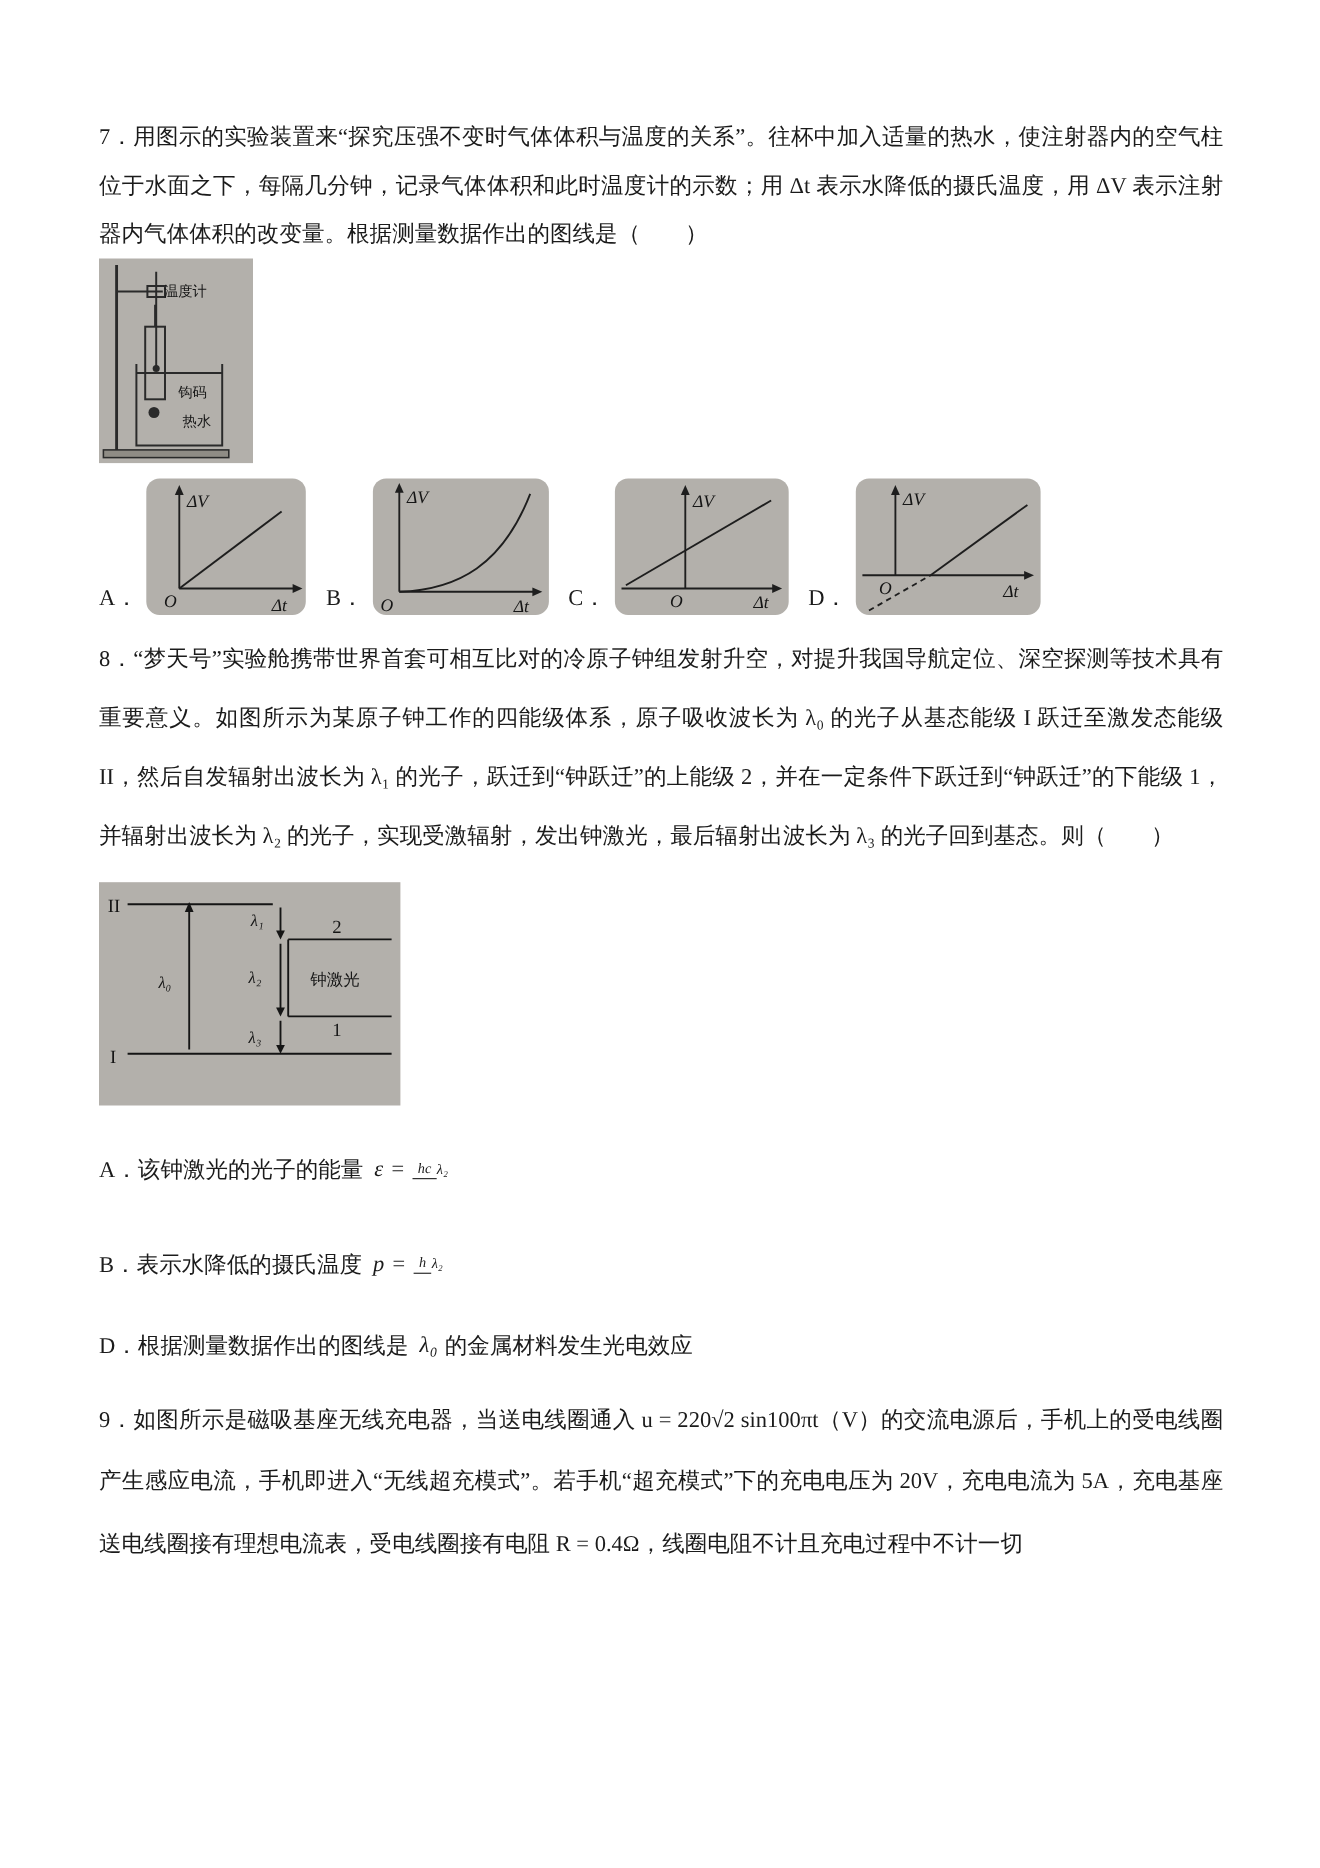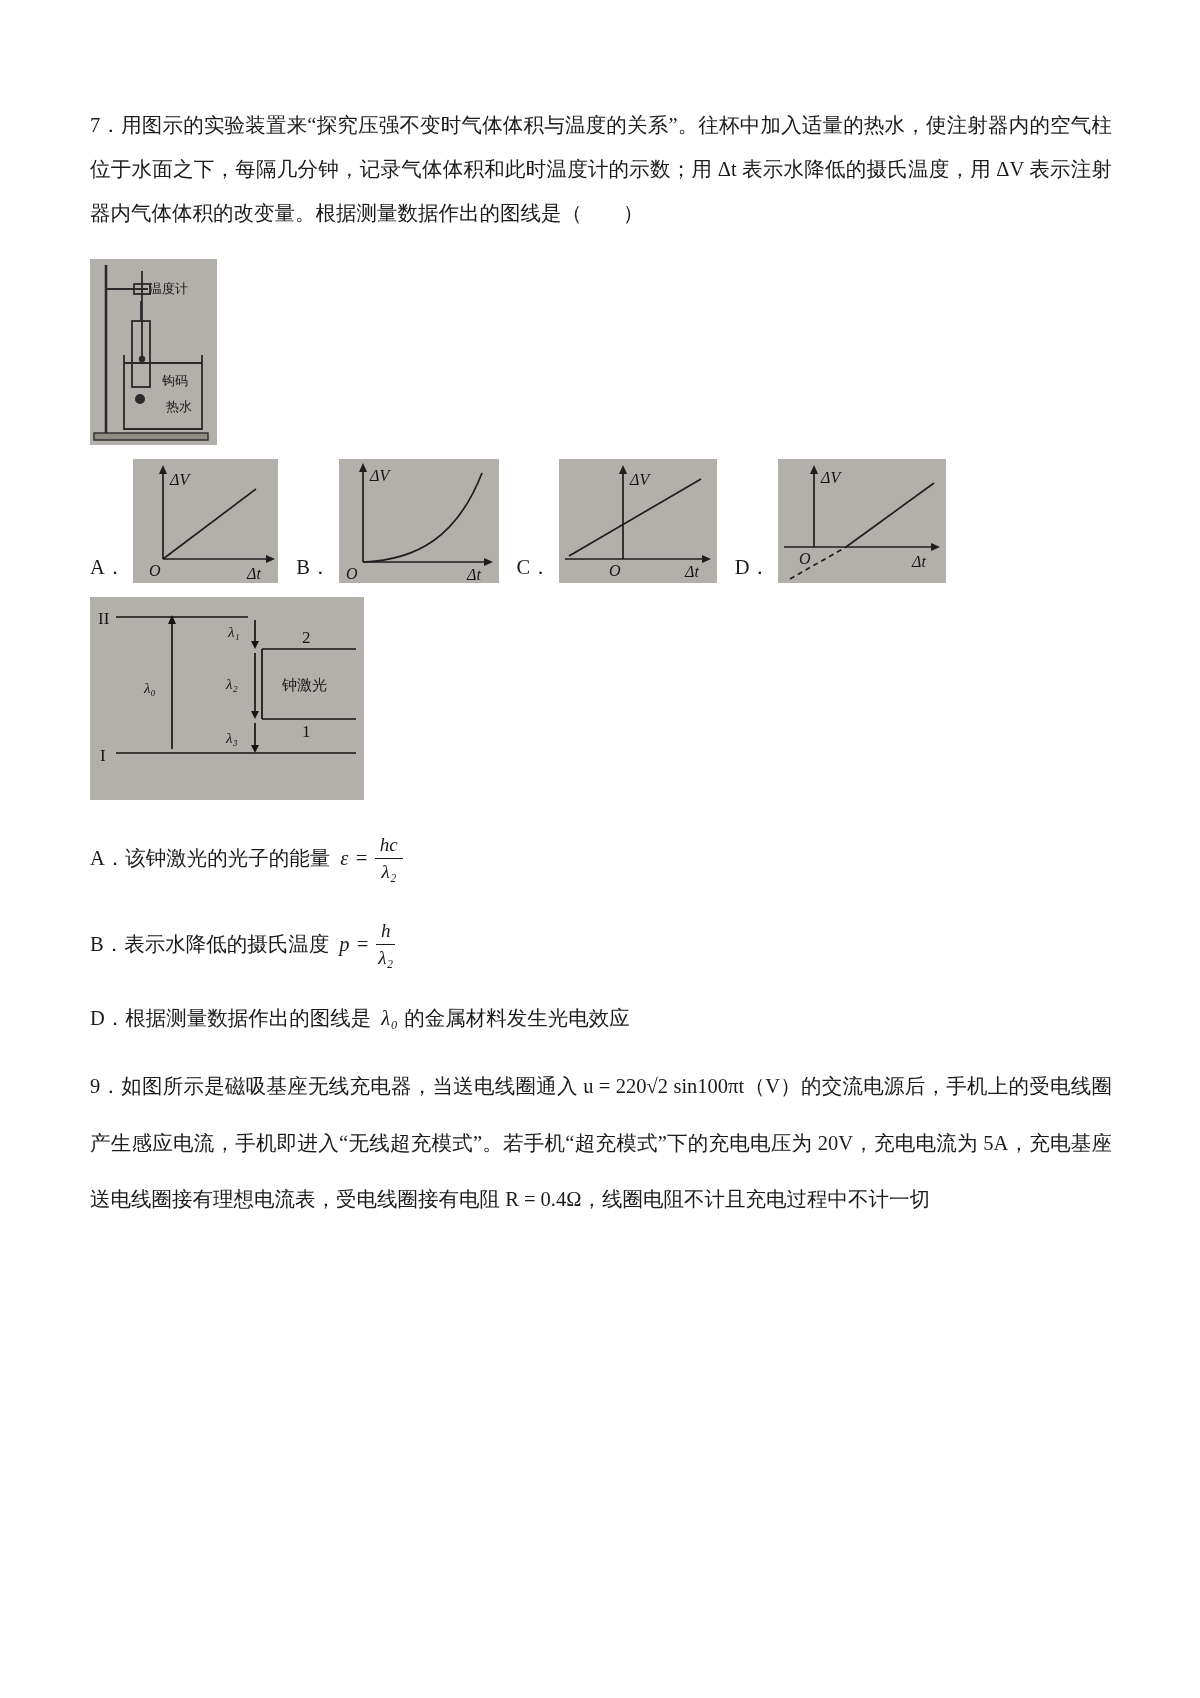--- a/index.html
+++ b/index.html
@@ -9,42 +9,42 @@
     font-family:"Liberation Serif","DejaVu Serif",serif;
     color:#1b1b1b;
   }
   .page { width:100%; height:100%; padding:103px 88px 18px 90px; }
   .para { font-size:20.5px; text-align:justify; }
   .q7-para { line-height:2.15; }
   .q8-para { line-height:2.62; margin-top:14px; }
   .q9-para { line-height:2.75; margin-top:26px; }
 
   .photo { background:#b3b0ab; display:block; }
-  .apparatus-box { width:127px; height:186px; margin-top:24px; }
+  .apparatus-box { width:140px; height:186px; margin-top:0; }
   .energy-box { width:274px; height:203px; margin-top:14px; }
 
   .graph-row { display:flex; align-items:flex-end; margin-top:14px; }
   .glabel { font-size:20.5px; margin:0 8px 2px 18px; }
   .glabel.first { margin-left:0; }
-  .gbox { flex:0 0 auto; }
+  .gbox { flex:0 0 auto;border-radius:12px; }
 
   svg { display:block; }
   svg text { font-family:"Liberation Serif","DejaVu Serif",serif; fill:#151515; }
   .axl { font-size:16px; font-style:italic; }
   .diag-l { font-size:15px; font-style:italic; }
   .diag-big { font-size:17px; }
   .diag-cn { font-size:15px; font-style:normal; }
   .app-cn { font-size:13px; }
 
   .option { font-size:20.5px; display:flex; align-items:center; }
   .opt-frac-row { margin-top:30px; min-height:56px; }
   .opt-plain { margin-top:32px; }
   .mathf { font-style:italic; margin-left:10px; letter-spacing:0.5px; }
-  .frac { display:inline-flex; flex-direction:column; align-items:center;
-          font-size:19px; line-height:1.25; margin-left:6px; font-style:italic; }
+  .frac { display:inline-flex; flex-direction:row; align-items:center;
+          font-size:13px; line-height:1.25; margin-left:6px; font-style:italic; }
   .frac .num { border-bottom:1.4px solid currentColor; padding:0 5px 1px; }
   .frac .den { padding-top:1px; }
 </style>
 </head>
 <body>
 
 <div class="page">
 
   <section>
     <p class="para q7-para">7．用图示的实验装置来“探究压强不变时气体体积与温度的关系”。往杯中加入适量的热水，使注射器内的空气柱位于水面之下，每隔几分钟，记录气体体积和此时温度计的示数；用 Δt 表示水降低的摄氏温度，用 ΔV 表示注射器内气体体积的改变量。根据测量数据作出的图线是（　　）</p>
@@ -144,20 +144,21 @@
           <text class="axl" x="43" y="24">ΔV</text>
           <text class="axl" x="134" y="108">Δt</text>
           <text class="axl" x="21" y="105">O</text>
         </svg>
       </div>
 
     </div>
   </section>
 
   <section>
+    <p class="para q8-para">8．“梦天号”实验舱携带世界首套可相互比对的冷原子钟组发射升空，对提升我国导航定位、深空探测等技术具有重要意义。如图所示为某原子钟工作的四能级体系，原子吸收波长为 λ₀ 的光子从基态能级 I 跃迁至激发态能级 II，然后自发辐射出波长为 λ₁ 的光子，跃迁到“钟跃迁”的上能级 2，并在一定条件下跃迁到“钟跃迁”的下能级 1，并辐射出波长为 λ₂ 的光子，实现受激辐射，发出钟激光，最后辐射出波长为 λ₃ 的光子回到基态。则（　　）</p>
 
     <div class="photo energy-box">
       <svg width="274" height="172" viewBox="0 0 274 172">
         <g stroke="#151515" stroke-width="1.7" fill="none">
           <line x1="26" y1="20" x2="158" y2="20"></line>
           <line x1="172" y1="52" x2="266" y2="52"></line>
           <line x1="172" y1="122" x2="266" y2="122"></line>
           <line x1="172" y1="52" x2="172" y2="122"></line>
           <line x1="26" y1="156" x2="266" y2="156"></line>
           <line x1="82" y1="152" x2="82" y2="24"></line>

